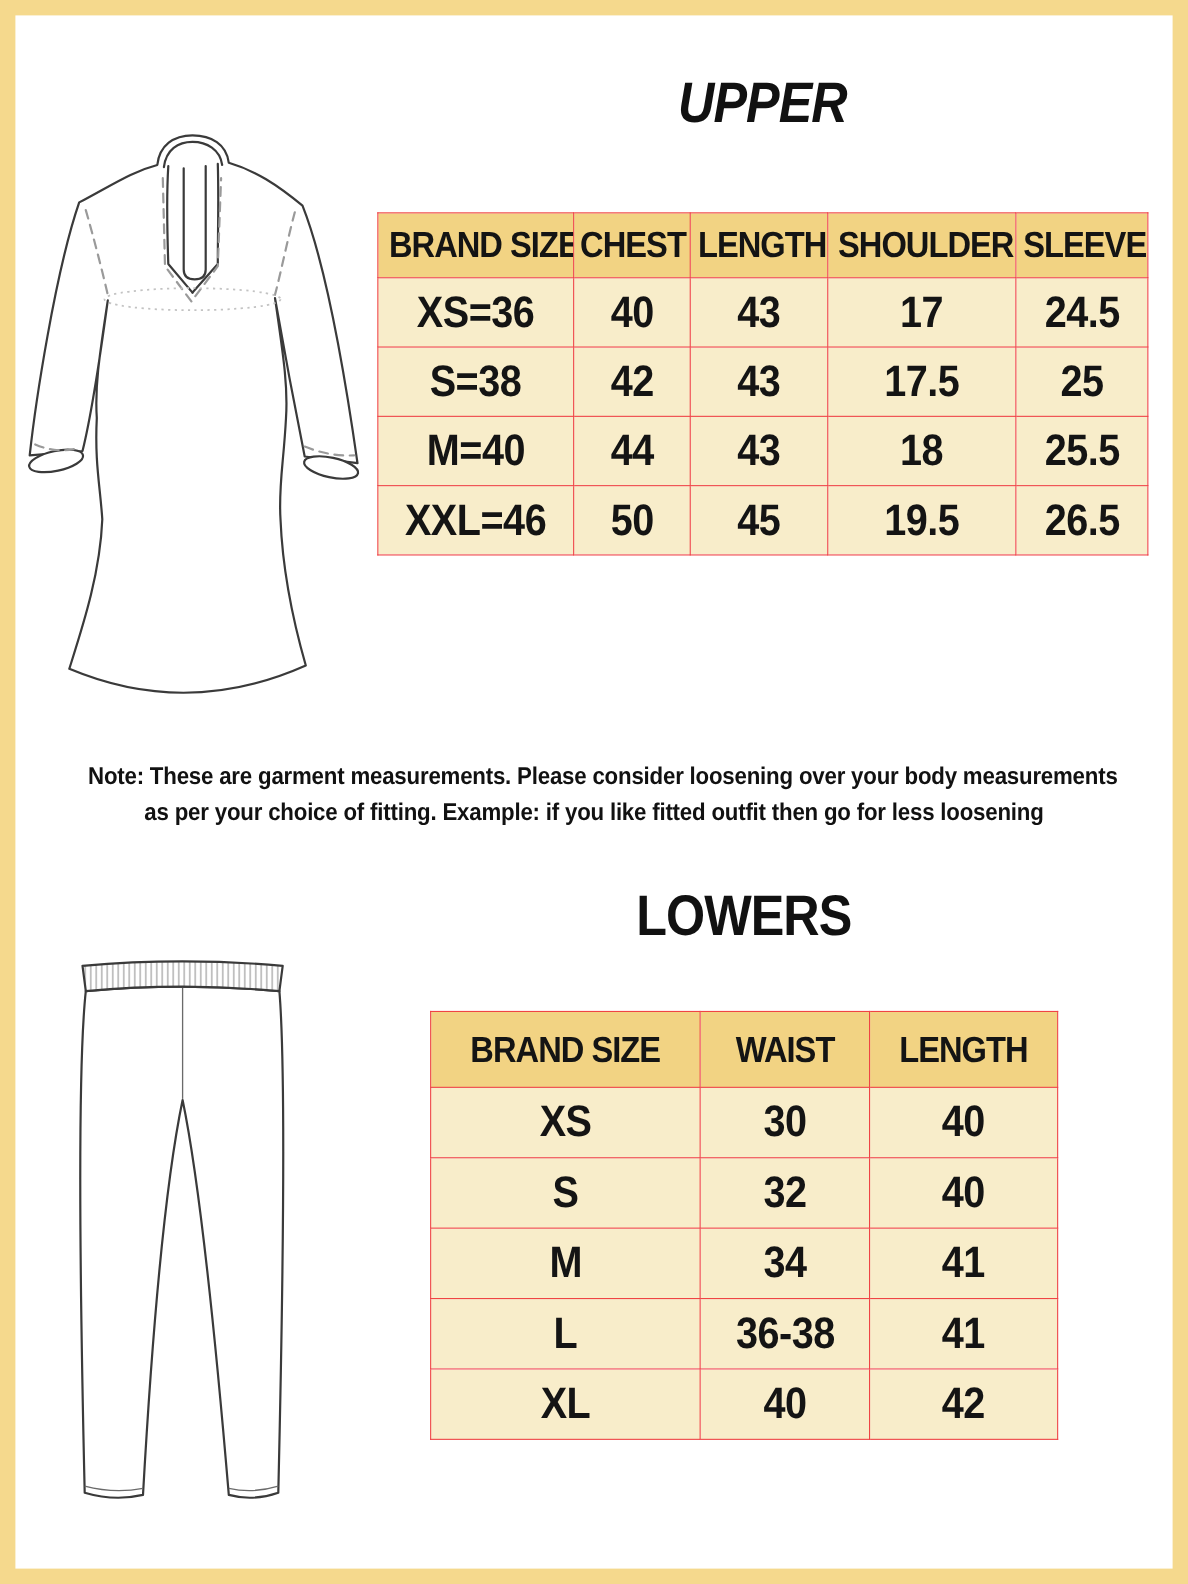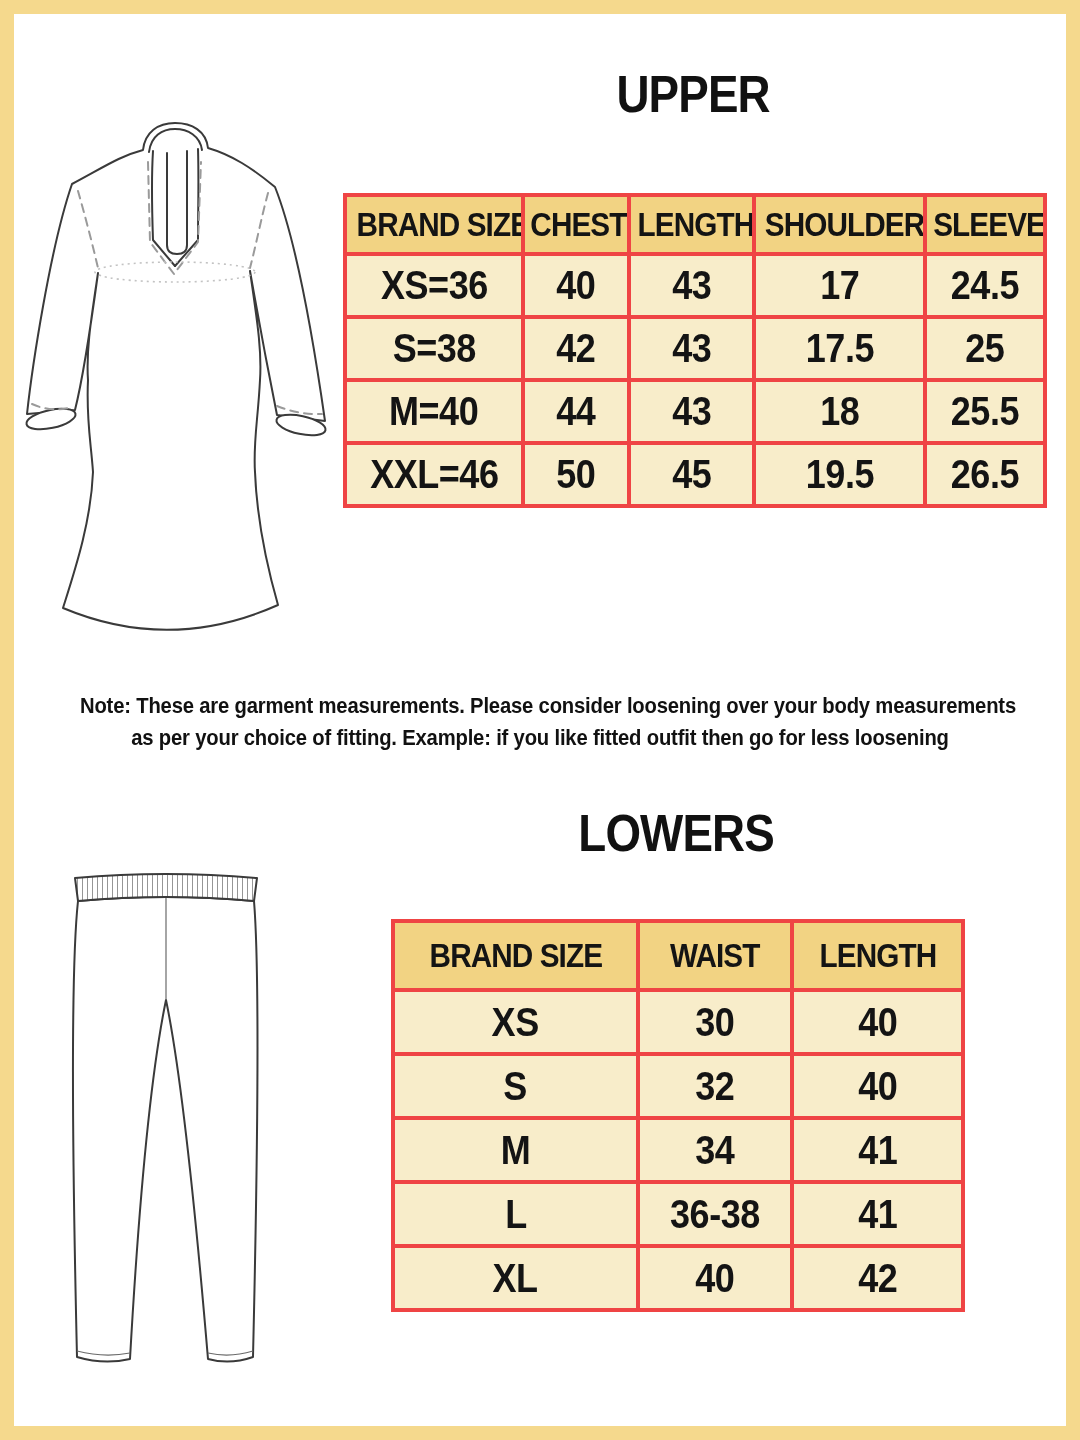--- a/index.html
+++ b/index.html
@@ -18,21 +18,21 @@
   .sub-title{
     font-size:29px;font-weight:bold;letter-spacing:-0.5px;text-align:center;
     transform:scaleX(0.94);transform-origin:50% 50%;white-space:nowrap;color:#111;
   }
   .title-wrap{display:flex;justify-content:center;}
 
   table.size{
     border-collapse:collapse;table-layout:fixed;
   }
   table.size th,table.size td{
-    border:4px solid #ef4444;text-align:center;vertical-align:middle;
+    border:1px solid #ef4444;text-align:center;vertical-align:middle;
     font-weight:bold;padding:0;overflow:hidden;
   }
   table.size th{background:#f2d383;font-size:33px;letter-spacing:-1px;}
   table.size td{background:#f8edca;font-size:40px;letter-spacing:-0.5px;}
   table.size th span,table.size td span{display:inline-block;transform:scaleX(0.9);white-space:nowrap;}
 
   #upper-table{width:700px;}
   #upper-table thead tr{height:59px;}
   #upper-table tbody tr{height:63px;}
   #lower-table{width:570px;}
@@ -50,21 +50,21 @@
   svg .dashed{fill:none;stroke:#9a9a9a;stroke-width:2;stroke-dasharray:8 6;stroke-linecap:round;}
   svg .dotted{fill:none;stroke:#c3c3c3;stroke-width:1.6;stroke-dasharray:2 4;}
   svg .thin{fill:none;stroke:#6a6a6a;stroke-width:1.2;}
 </style>
 </head>
 <body>
 
 <div class="page">
   <div class="frame"></div>
 
-  <div class="abs title-wrap" style="left:343px;top:64px;width:700px;">
+  <div class="abs title-wrap" style="left:343px;top:64px;width:700px;font-style:italic;">
     <div class="big-title">UPPER</div>
   </div>
 
   <svg class="abs" style="left:20px;top:110px;" width="310" height="540" viewBox="0 0 310 540" aria-label="kurta line drawing">
 
     <path class="fillwhite" d="
       M123,40
       C125,22 138,13 155,13
       C172,13 186,21 188,38
       C212,45 232,58 255,77

